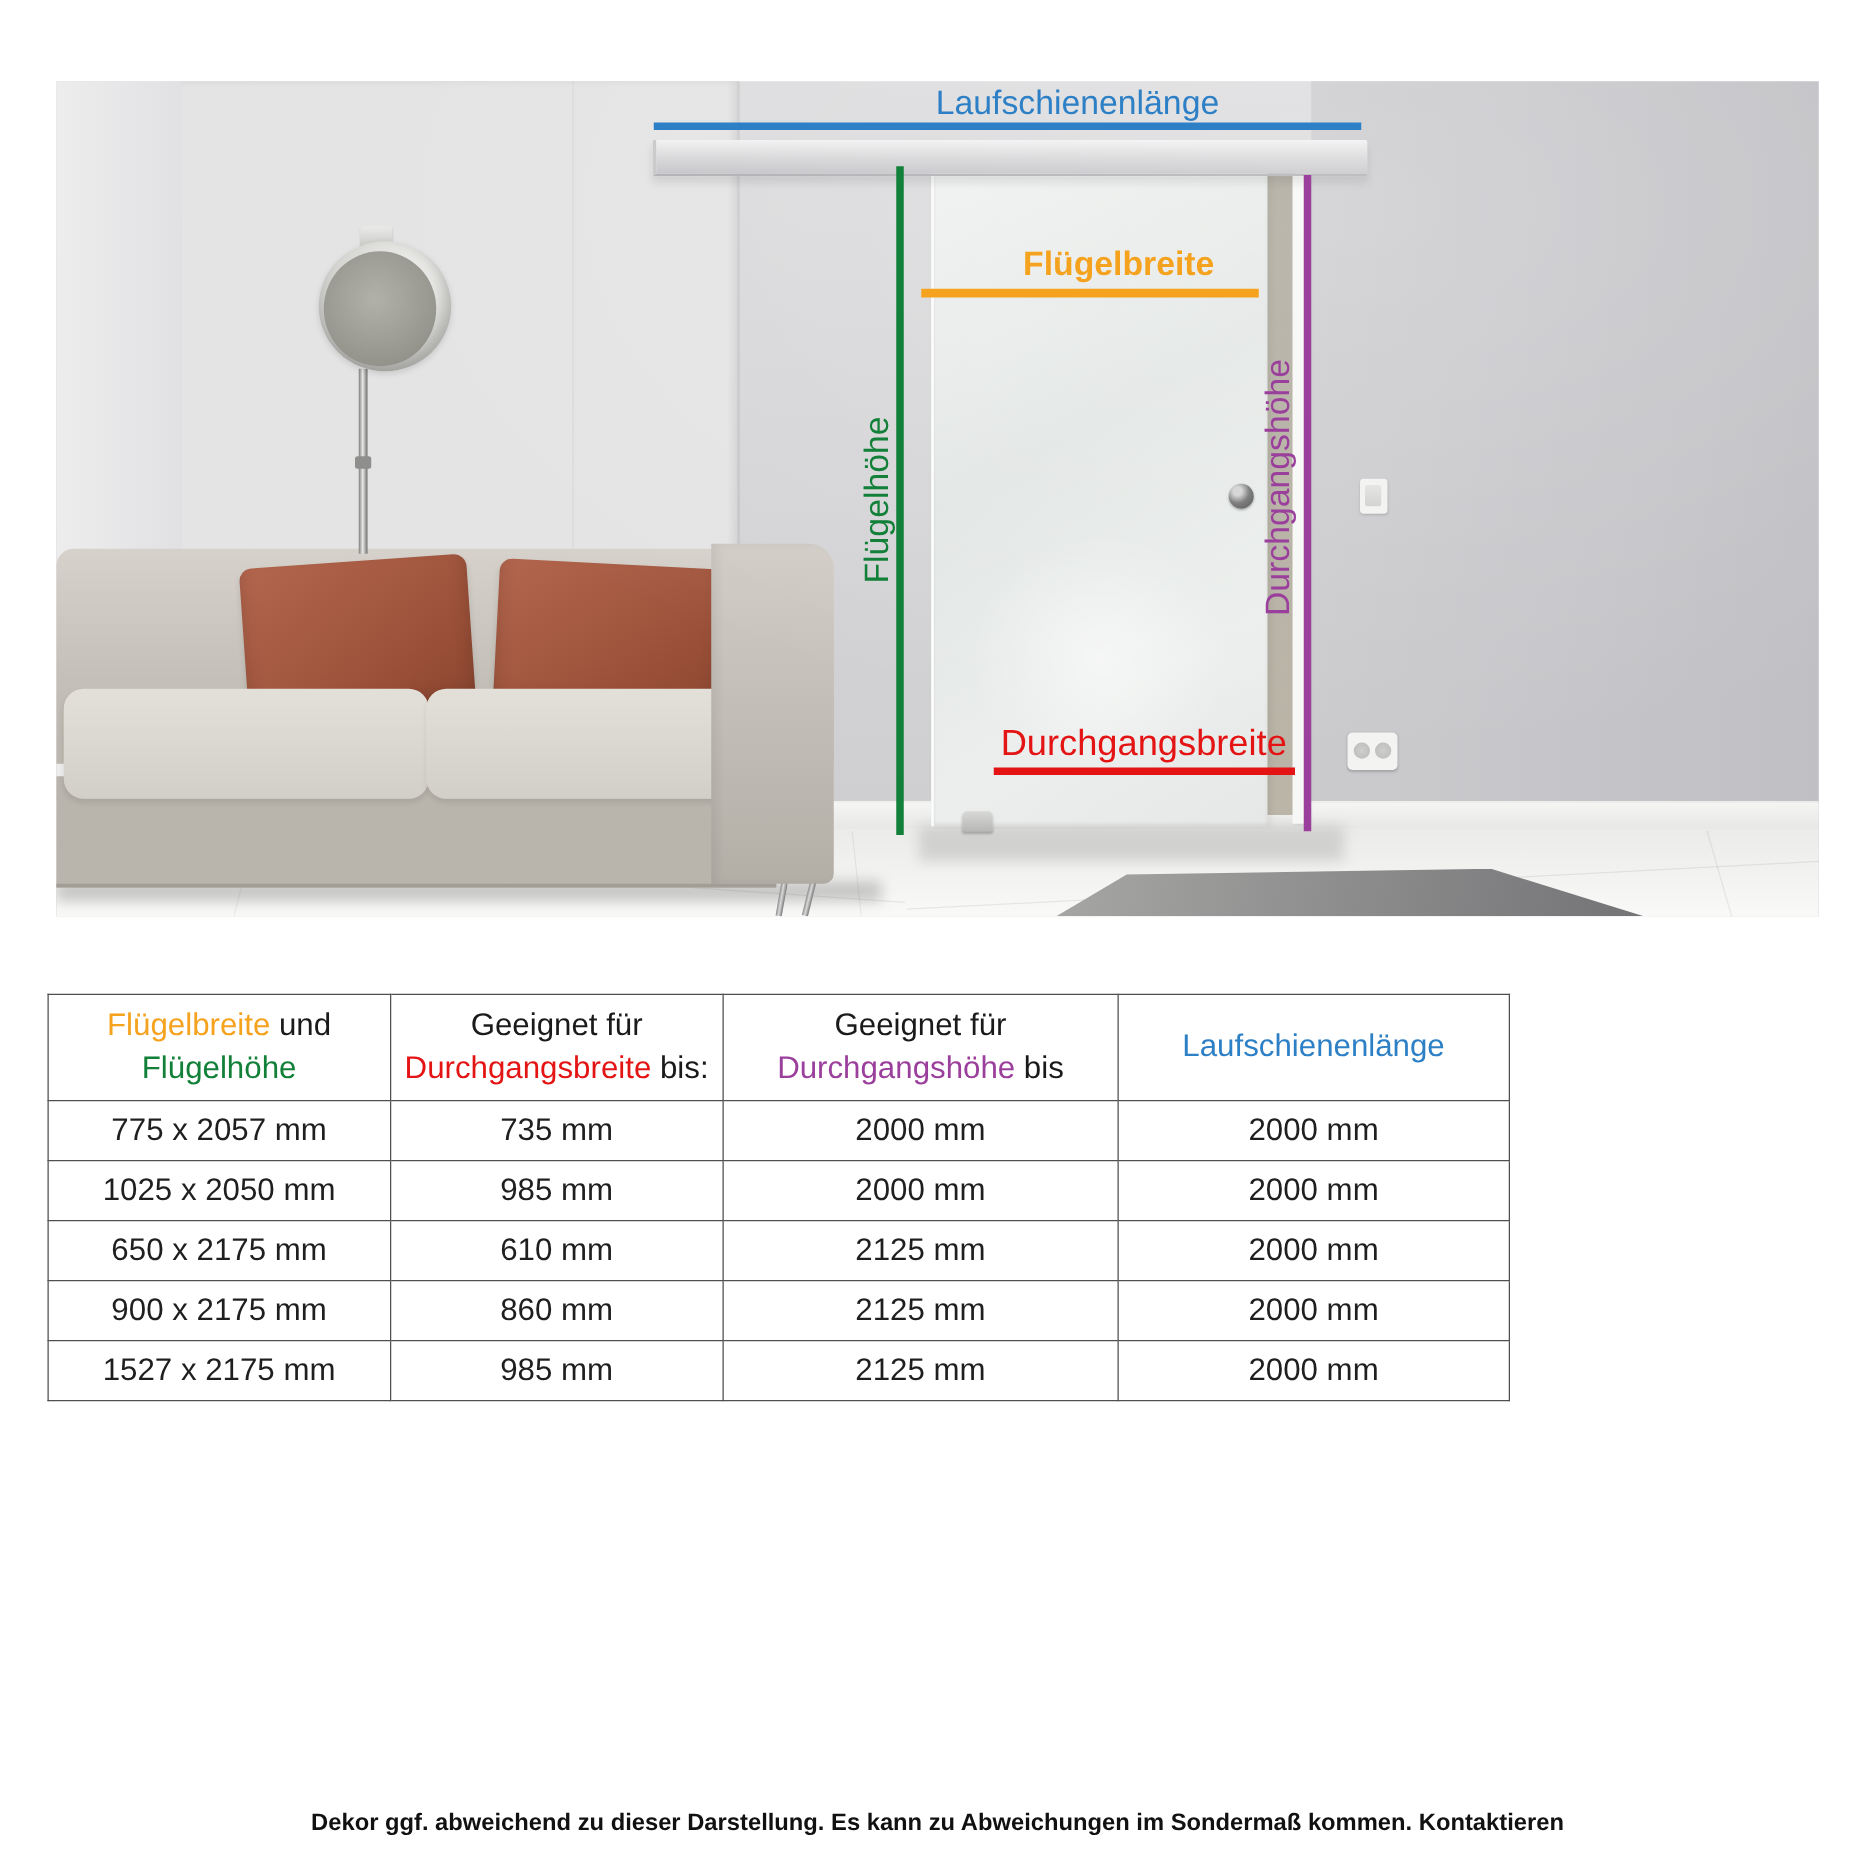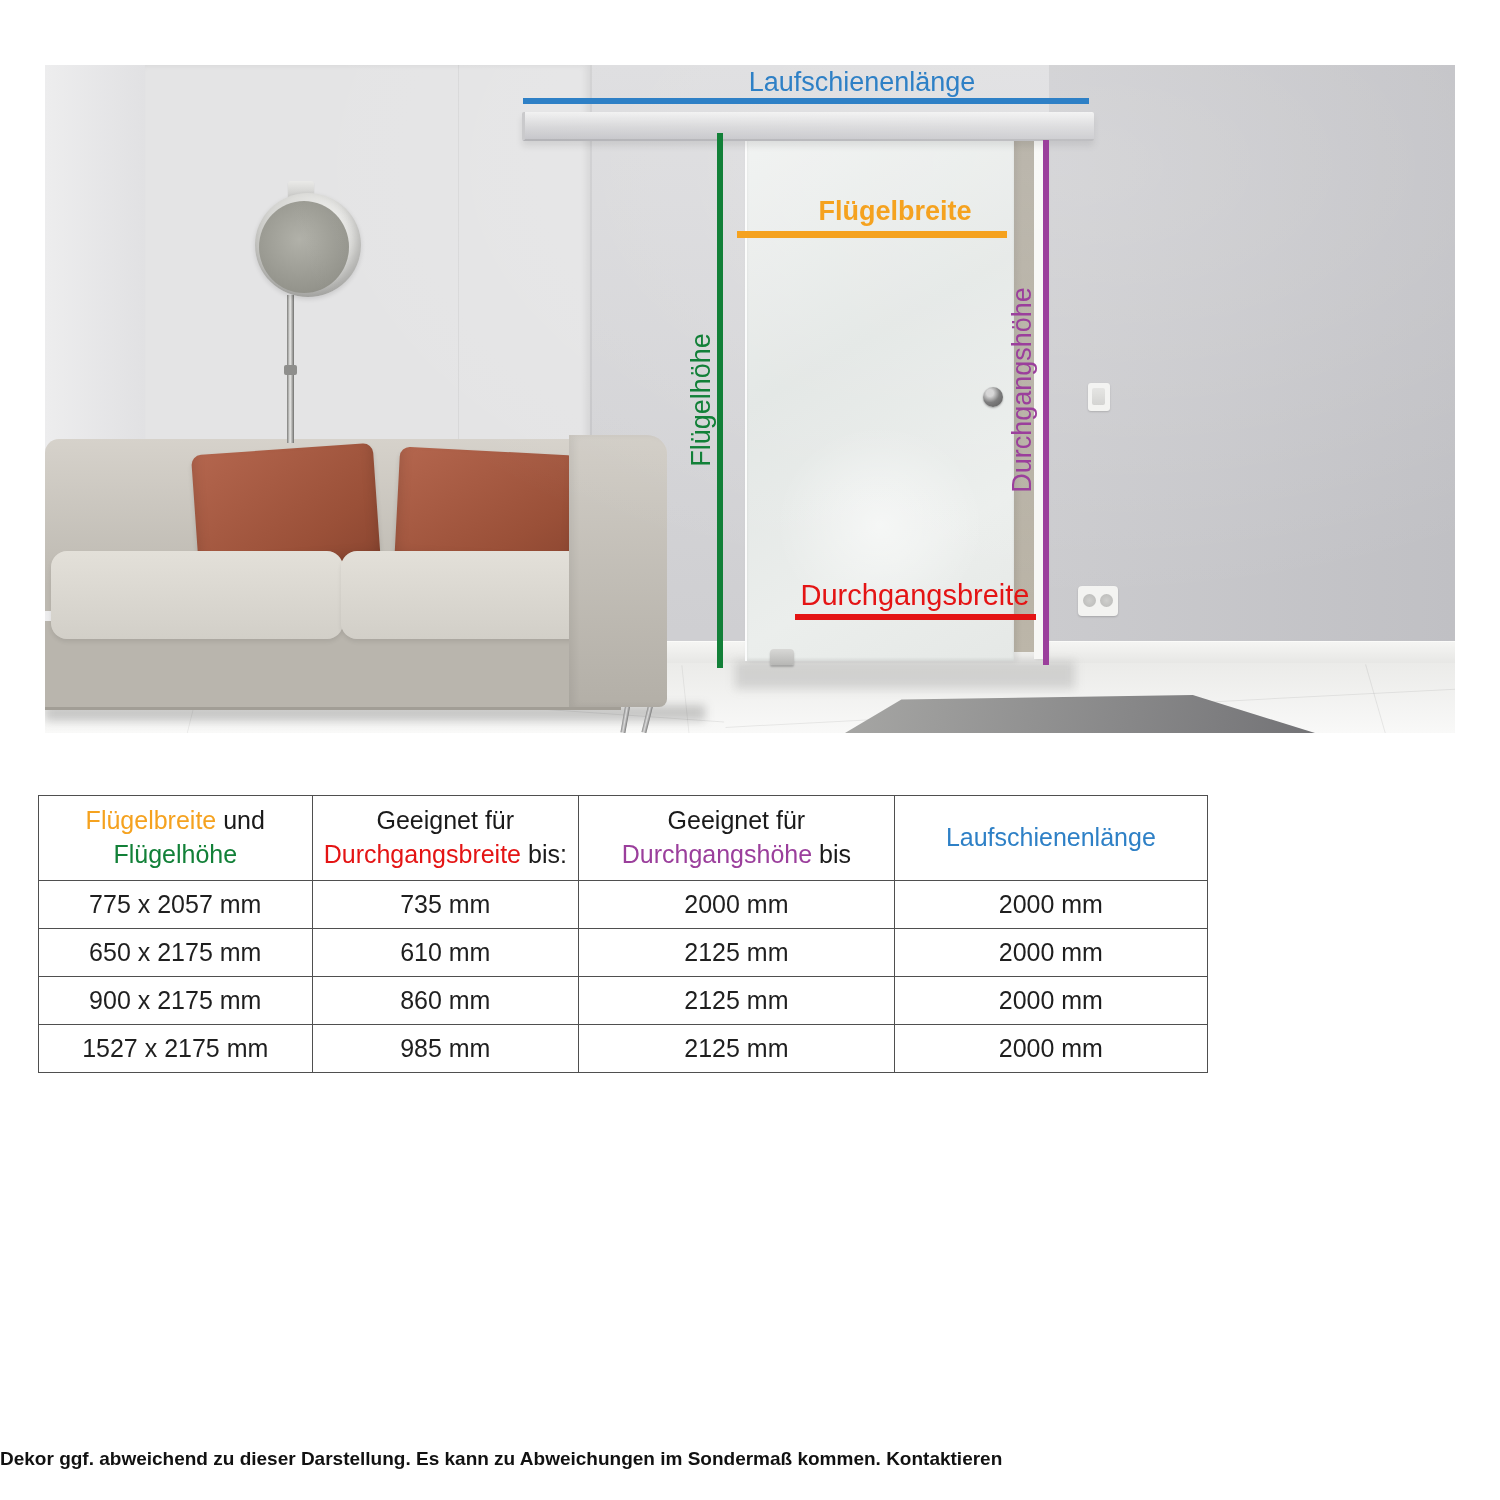--- a/index.html
+++ b/index.html
@@ -90,21 +90,21 @@
   .lbl-dgb{left:740px;top:514px;width:260px;font-size:29px;}
   .lbl-flh{left:536px;top:320px;width:240px;height:30px;font-size:27px;transform:rotate(-90deg);}
   .lbl-dgh{left:847px;top:310px;width:260px;height:30px;font-size:27px;transform:rotate(-90deg);}
 
   
   .title{position:absolute;left:0;top:736px;width:1500px;text-align:center;font-size:40px;font-weight:bold;color:#111;}
   table.spec{position:absolute;left:38px;top:795px;width:1170px;border-collapse:collapse;table-layout:fixed;background:#fff;}
   table.spec th,table.spec td{border:1px solid #4f4f4f;text-align:center;vertical-align:middle;font-weight:normal;}
   table.spec th{height:82px;font-size:25px;line-height:1.35;}
   table.spec td{height:45px;font-size:25px;}
-  .footer{position:absolute;left:0;top:1448px;width:1500px;text-align:left;font-size:19px;font-weight:bold;color:#111;}
+  .footer{position:absolute;left:0;top:1448px;width:1500px;text-align:center;font-size:19px;font-weight:bold;color:#111;}
 </style>
 </head>
 <body>
 
 <div id="page">
 
   <div class="photo">
     <div class="abs wall-strip-left"></div>
     <div class="abs wall-panel"></div>
     <div class="abs wall-seam1"></div>
@@ -187,20 +187,26 @@
         </tr>
     </thead>
     <tbody>
         <tr>
           <td>775 x 2057 mm</td>
           <td>735 mm</td>
           <td>2000 mm</td>
           <td>2000 mm</td>
         </tr>
         <tr>
+          <td>1025 x 2050 mm</td>
+          <td>985 mm</td>
+          <td>2000 mm</td>
+          <td>2000 mm</td>
+        </tr>
+        <tr>
           <td>650 x 2175 mm</td>
           <td>610 mm</td>
           <td>2125 mm</td>
           <td>2000 mm</td>
         </tr>
         <tr>
           <td>900 x 2175 mm</td>
           <td>860 mm</td>
           <td>2125 mm</td>
           <td>2000 mm</td>

